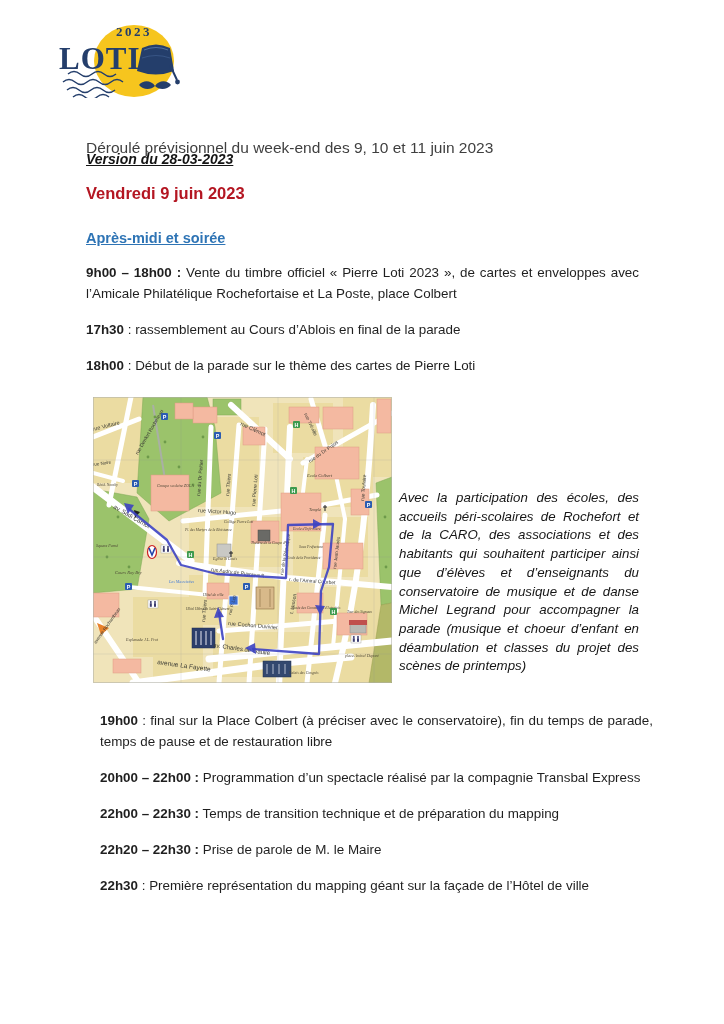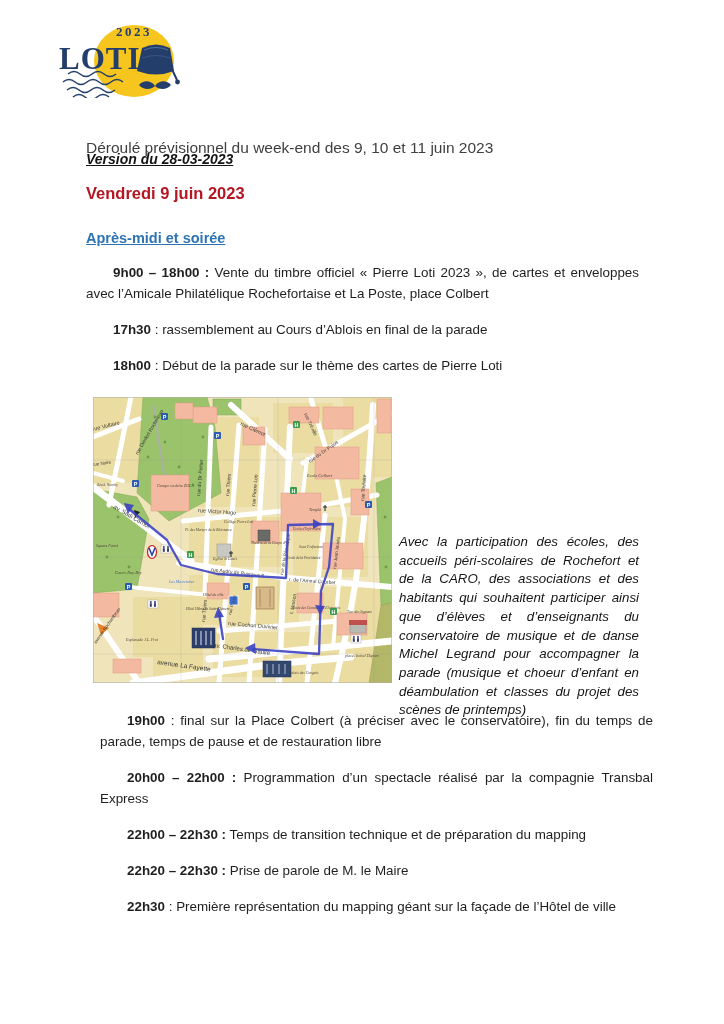--- a/index.html
+++ b/index.html
@@ -10,24 +10,24 @@
   .abs{position:absolute;}
   #doc-title{left:86px;top:106px;width:560px;font-size:15.5px;font-weight:normal;color:#3f3f3f;margin-top:33px;}
   #version-line{left:86px;top:144px;font-size:14px;font-weight:bold;font-style:italic;
     color:#141414;text-decoration:underline;margin-top:7px;}
   #day-heading{left:86px;top:184px;font-size:16.5px;font-weight:bold;color:#b41622;}
   #section-heading{left:86px;top:230px;font-size:14.5px;font-weight:bold;color:#2e74b5;
     text-decoration:underline;}
   #events-before{left:86px;top:262px;width:553px;}
   #events-after{left:100px;top:710px;width:553px;}
   .event{margin:0 0 15px 0;font-size:13.4px;line-height:21px;text-align:justify;color:#1f1f1f;}
-  .event strong{font-weight:bold;margin-left:27px;}
+  .event strong{font-weight:bold;}
   #map-wrap{left:93px;top:397px;width:299px;height:286px;}
   #side-note{left:399px;top:489px;width:240px;font-size:13.3px;line-height:18.7px;
-    font-style:italic;text-align:justify;color:#161616;margin-top:44px;}
+    font-style:italic;text-align:justify;color:#161616;}
   #logo-wrap{left:58px;top:20px;width:125px;height:78px;}
   
   .map-street{fill:#3b3b35;font-family:"Liberation Sans",sans-serif;}
   .map-place{fill:#4c4636;font-style:italic;font-family:"Liberation Serif",serif;}
   .map-script{fill:#4a7fd4 !important;font-style:italic;}
   .icon-glyph{fill:#ffffff;font-weight:bold;font-family:"Liberation Sans",sans-serif;}
 </style>
 </head>
 <body>
 

